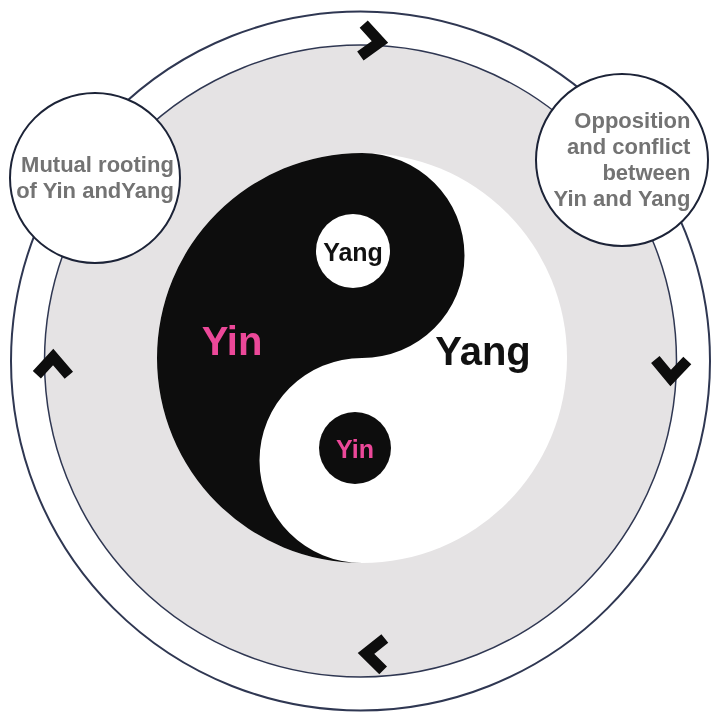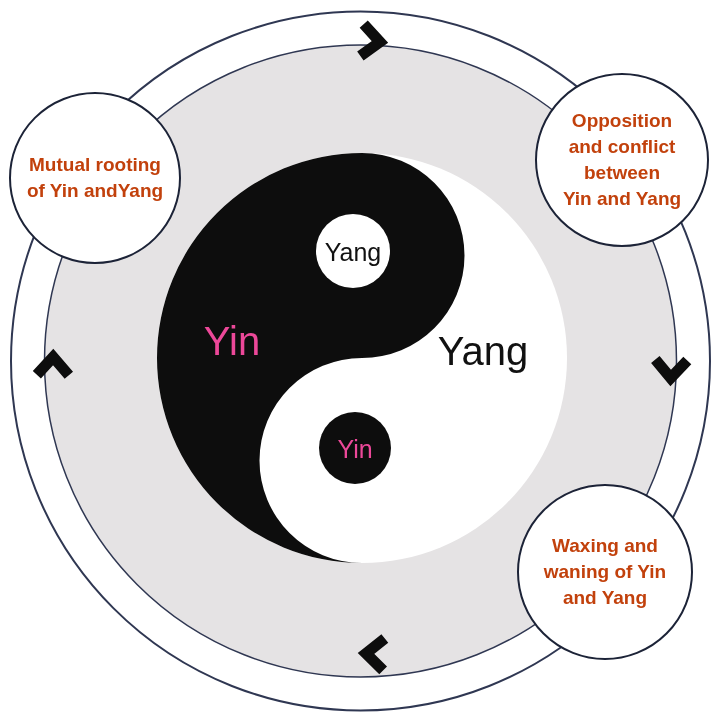--- a/index.html
+++ b/index.html
@@ -25,31 +25,31 @@
     background: #ffffff;
     border: 2px solid #1c2337;
     border-radius: 50%;
     display: flex;
     align-items: center;
     justify-content: center;
     box-sizing: border-box;
   }
   .node-label {
     white-space: pre-line;
-    text-align: center;
+    text-align: right;
     font-weight: bold;
-    font-size: 19px;
+    font-size: 22px;
     line-height: 26px;
-    color: #c2410c;
+    color: #737373;
     letter-spacing: 0px;
   }
   .sym-label {
     position: absolute;
     transform: translate(-50%, -50%);
-    font-weight: normal;
+    font-weight: bold;
     text-align: center;
   }
   .sym-label.big { font-size: 40px; line-height: 40px; }
   .sym-label.small { font-size: 25px; line-height: 25px; }
   .white-text { color: #ec4899; }
   .black-text { color: #111111; }
 </style>
 </head>
 <body>
 
@@ -90,19 +90,14 @@
   </div>
 
   <div class="node-circle" style="left:535px; top:73px; width:174px; height:174px;">
     <div class="node-label">Opposition
 and conflict
 between
 Yin and Yang</div>
   </div>
 
 
-  <div class="node-circle" style="left:517px; top:484px; width:176px; height:176px;">
-    <div class="node-label">Waxing and
-waning of Yin
-and Yang</div>
-  </div>
 
 </div>
 
 </body></html>

